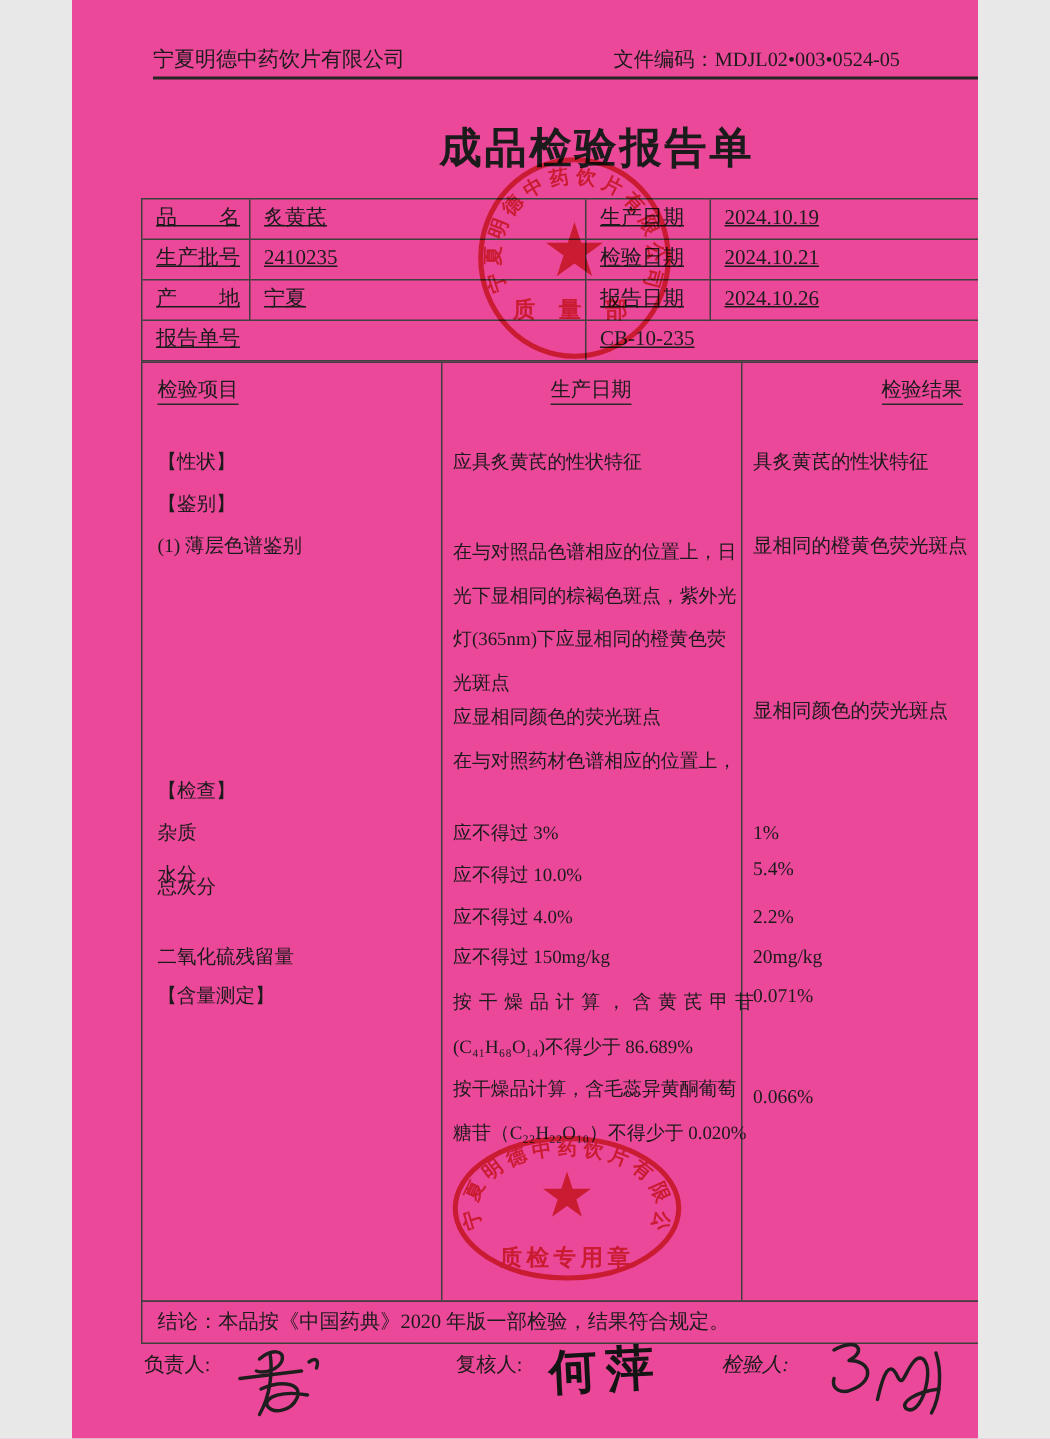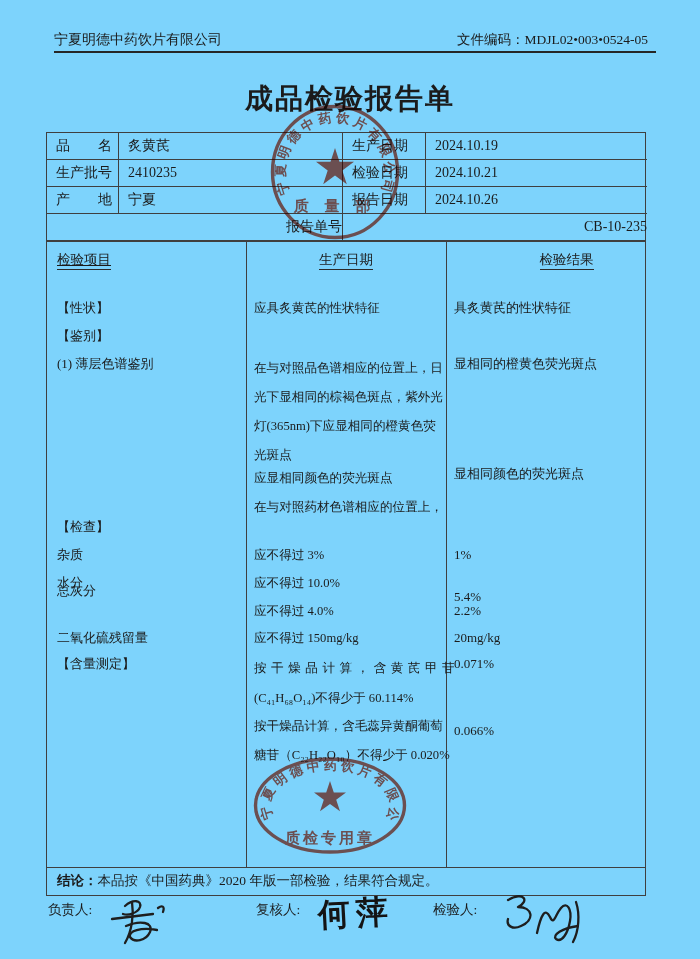--- a/index.html
+++ b/index.html
@@ -1,64 +1,64 @@
 <!DOCTYPE html>
 <html style="--stamp-color: #d23b2b;"><head>
 <meta charset="utf-8">
 <style>
   html,body{margin:0;padding:0;background:#e8e8e8;}
   .page{
-    position:relative; width:700px; height:959px; margin:0 auto;
-    background:#7dd3fc; overflow:hidden;
+    position:relative; width:604px; height:959px; margin:0 auto;
+    background:#ec4899; overflow:hidden;
     font-family:"Liberation Serif","DejaVu Serif",serif;
     color:#1b1b1b;
   }
   
   .company{position:absolute; left:54px; top:31px; font-size:14px; white-space:nowrap;}
   .doc-code{position:absolute; right:52px; top:31px; font-size:13.5px; white-space:nowrap;}
   .header-rule{position:absolute; left:54px; top:51px; width:602px; height:2px; background:#262626;}
   .title{position:absolute; left:0; top:80px; width:700px; text-align:center;
          font-size:28px; font-weight:700; letter-spacing:2px;}
   
   .info-table{
     position:absolute; left:46px; top:132px; width:600px; height:109px;
     display:grid; grid-template-columns:72px 224px 83px 221px;
     grid-template-rows:27px 27px 27px 1fr;
-    border:1.5px solid #3f3f3f; box-sizing:border-box; font-size:14px;
+    border:1.5px solid #3f3f3f; box-sizing:border-box; font-size:14px;text-decoration:underline;
   }
   .info-cell{border-right:1px solid #3f3f3f; border-bottom:1px solid #3f3f3f;
     padding-left:9px; line-height:26px; white-space:nowrap; overflow:visible;}
   .info-cell.last-col{border-right:none;}
   .info-cell.last-row{border-bottom:none;}
-  .span2{grid-column:span 2;text-align:right;}
+  .span2{grid-column:span 2;}
   
   .main-table{
     position:absolute; left:46px; top:241px; width:600px; height:627px;
     border:1.5px solid #3f3f3f; box-sizing:border-box; font-size:13px;
   }
   .vline{position:absolute; top:0; bottom:0; width:1px; background:#3f3f3f;}
   .vline.v1{left:199px;} .vline.v2{left:399px;}
   .th{position:absolute; top:6px; height:24px; line-height:24px; font-size:13.5px;}
   .th span{border-bottom:1px solid #2a2a2a; padding-bottom:2px;}
-  .th.t1{left:10px;text-decoration:underline;}
+  .th.t1{left:10px;}
   .th.t2{left:199px; width:200px; text-align:center;}
   .th.t3{left:399px; width:201px; text-align:center;margin-left:20px;}
   .line{position:absolute; height:30px; line-height:30px; white-space:nowrap;}
   .block{position:absolute; line-height:29px; white-space:nowrap;}
   .c1{left:10px;} .c2{left:207px; font-size:12.6px;} .c3{left:407px;}
   .spread{letter-spacing:4.5px;}
   
   .conclusion{
     position:absolute; left:46px; top:867px; width:600px; height:29px;
     border:1.5px solid #3f3f3f; box-sizing:border-box;
     line-height:25px; padding-left:10px; font-size:13.5px; white-space:nowrap;
   }
-  .conclusion b{font-weight:700;}
+  .conclusion b{font-weight:400;}
   .signoff-label{position:absolute; font-size:13.5px; white-space:nowrap; top:901px;}
-  .l-resp{left:48px;} .l-review{left:256px;} .l-inspect{left:433px;}
+  .l-resp{left:48px;} .l-review{left:256px;} .l-inspect{left:433px;font-style:italic;}
   .sig{position:absolute;}
   .sig svg path{fill:none; stroke:#1e1e1e; stroke-width:2.3; stroke-linecap:round; stroke-linejoin:round;}
   .sig-text{
     position:absolute; left:318px; top:892px; font-size:32px; font-weight:600;
     transform:rotate(-3deg); letter-spacing:6px; white-space:nowrap; color:#141414;
   }
   
   .stamp{position:absolute; mix-blend-mode:multiply; opacity:.82;}
   .stamp-1{left:269px; top:104px; width:132px; height:136px;}
   .stamp-2{left:252px; top:755px; width:156px; height:101px;}
@@ -125,32 +125,32 @@
     <div class="block c2" style="top:222px">
       <div>应显相同颜色的荧光斑点</div>
       <div>在与对照药材色谱相应的位置上，</div>
     </div>
     <div class="line c2" style="top:298px">应不得过 3%</div>
     <div class="line c2" style="top:326px">应不得过 10.0%</div>
     <div class="line c2" style="top:354px">应不得过 4.0%</div>
     <div class="line c2" style="top:381px">应不得过 150mg/kg</div>
     <div class="block c2" style="top:411px; line-height:30px">
       <div class="spread">按干燥品计算，含黄芪甲苷</div>
-      <div>(C₄₁H₆₈O₁₄)不得少于 60.114%</div>
+      <div>(C₄₁H₆₈O₁₄)不得少于 86.689%</div>
     </div>
     <div class="block c2" style="top:470px">
       <div>按干燥品计算，含毛蕊异黄酮葡萄</div>
       <div>糖苷（C₂₂H₂₂O₁₀）不得少于 0.020%</div>
     </div>
 
     <div class="line c3" style="top:107px">显相同的橙黄色荧光斑点</div>
     <div class="line c3" style="top:51px">具炙黄芪的性状特征</div>
     <div class="line c3" style="top:217px">显相同颜色的荧光斑点</div>
     <div class="line c3" style="top:298px">1%</div>
-    <div class="line c3" style="top:340px">5.4%</div>
+    <div class="line c3" style="top:322px">5.4%</div>
     <div class="line c3" style="top:354px">2.2%</div>
     <div class="line c3" style="top:381px">20mg/kg</div>
     <div class="line c3" style="top:407px">0.071%</div>
     <div class="line c3" style="top:474px">0.066%</div>
   </div>
 
   <div class="conclusion">
     <b>结论：</b><span>本品按《中国药典》2020 年版一部检验，结果符合规定。</span>
   </div>
 

